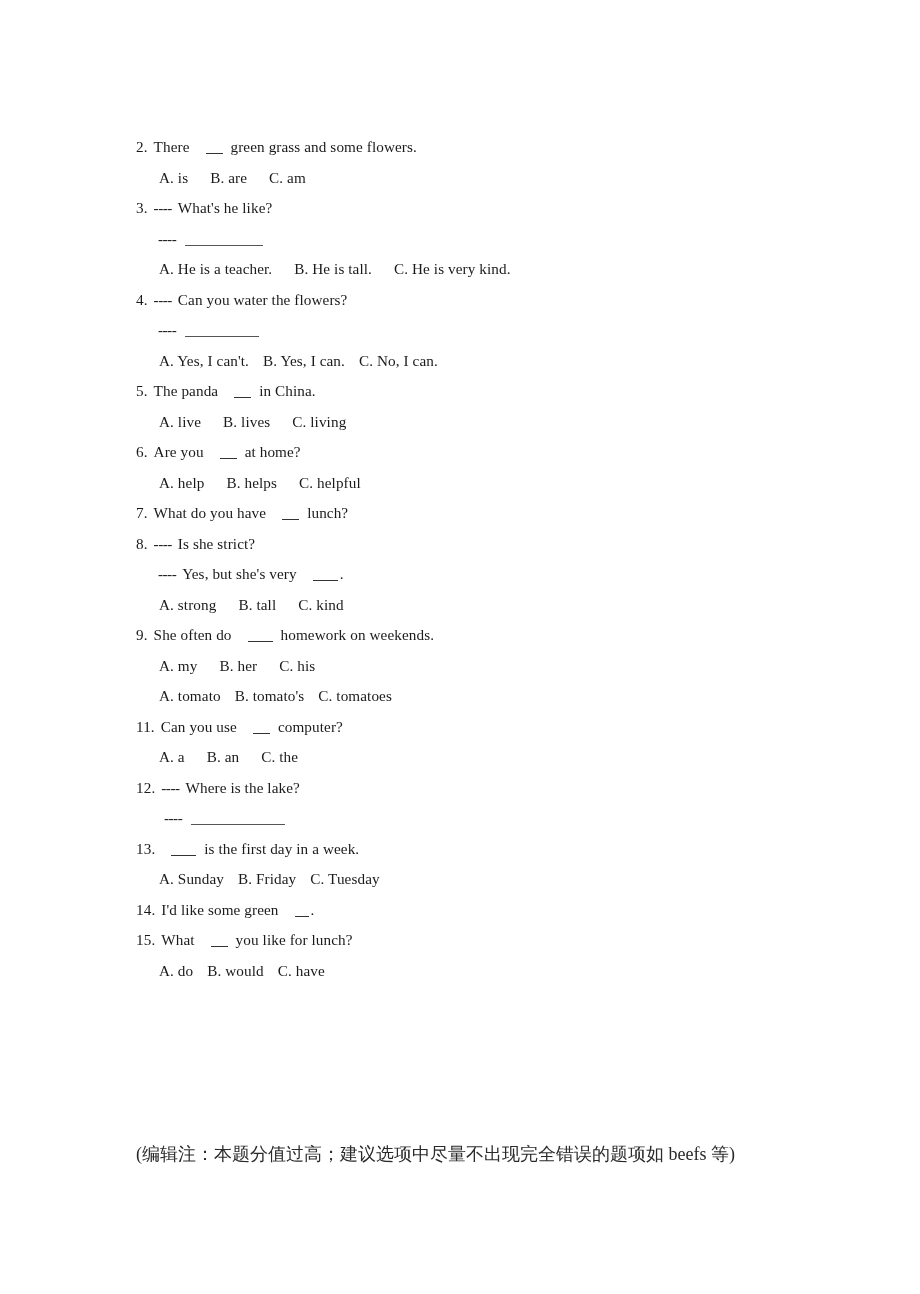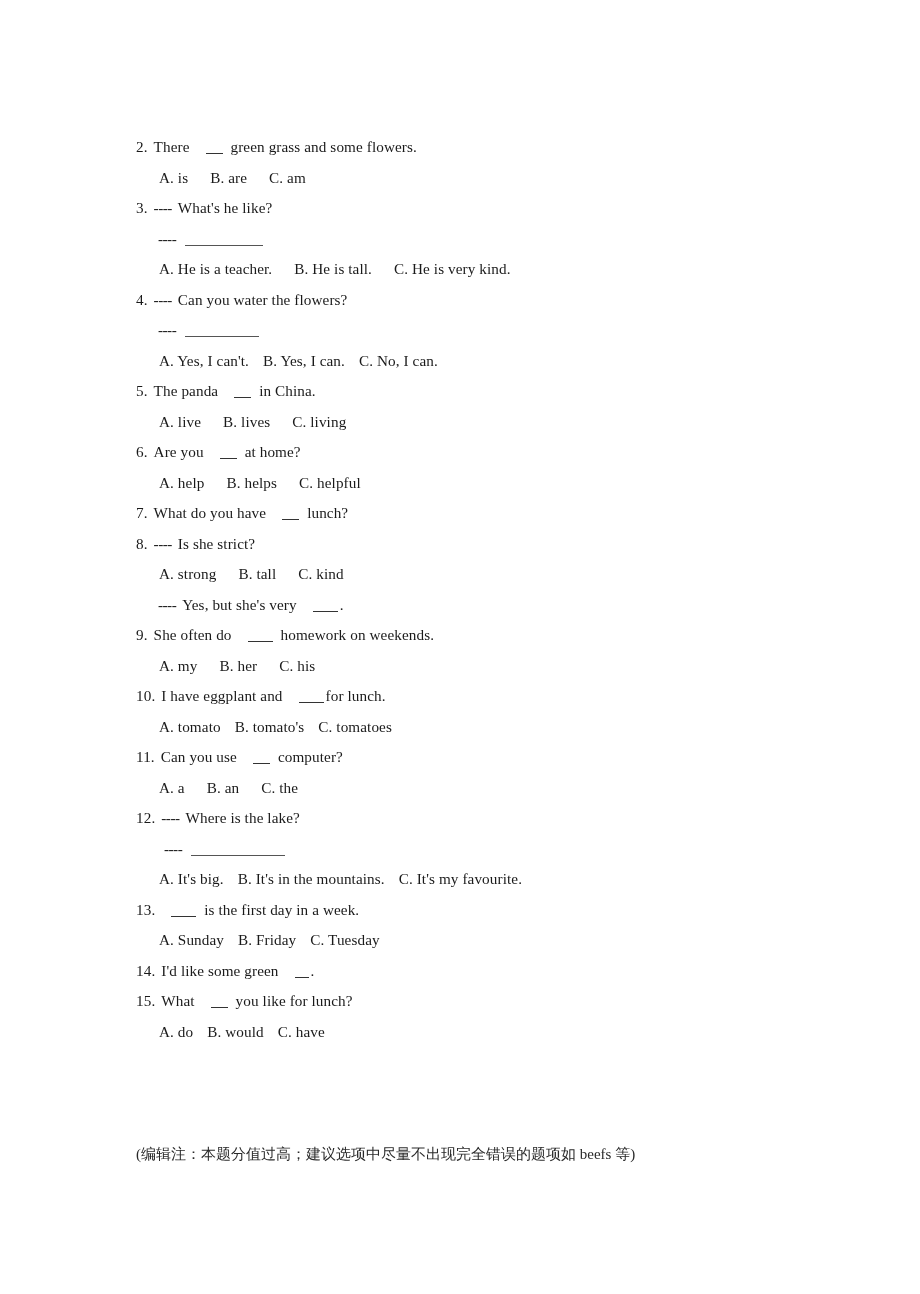--- a/index.html
+++ b/index.html
@@ -77,21 +77,21 @@
   .sp-s { display: inline-block; width: 6px; }
   .sp-m { display: inline-block; width: 14px; }
   .sp-l { display: inline-block; width: 22px; }
 
   .opt { white-space: nowrap; text-align: center; }
 
   #editor-note {
     position: absolute;
     left: 136px;
     top: 1126px;
-    font-size: 15px;
+    font-size: 18px;
     line-height: 24px;
     color: #2a2a2a;
     white-space: nowrap;
     font-family: "Liberation Serif", "DejaVu Serif", serif;
   }
 </style>
 </head>
 <body>
 
 <div id="page">
@@ -138,57 +138,51 @@
       <span class="opt">A. help</span><span class="sp-l"></span><span class="opt">B. helps</span><span class="sp-l"></span><span class="opt">C. helpful</span>
     </div>
 
     <div class="qline stem">
       <span>7.</span><span class="sp-s"></span><span>What do you have</span><span class="sp-m"></span><span class="blank b2"></span><span class="sp-s"></span><span>lunch?</span>
     </div>
 
     <div class="qline stem">
       <span>8.</span><span class="sp-s"></span><span class="dash">----</span><span class="sp-s"></span><span>Is she strict?</span>
     </div>
-    <div class="qline opts">
-      <span class="opt">A. strong</span><span class="sp-l"></span><span class="opt">B. tall</span><span class="sp-l"></span><span class="opt">C. kind</span>
-    </div>
     <div class="qline reply">
       <span class="dash">----</span><span class="sp-s"></span><span>Yes, but she's very</span><span class="sp-m"></span><span class="blank b3"></span><span>.</span>
     </div>
+    <div class="qline opts">
+      <span class="opt">A. strong</span><span class="sp-l"></span><span class="opt">B. tall</span><span class="sp-l"></span><span class="opt">C. kind</span>
+    </div>
 
     <div class="qline stem">
       <span>9.</span><span class="sp-s"></span><span>She often do</span><span class="sp-m"></span><span class="blank b3"></span><span class="sp-s"></span><span>homework on weekends.</span>
     </div>
     <div class="qline opts">
       <span class="opt">A. my</span><span class="sp-l"></span><span class="opt">B. her</span><span class="sp-l"></span><span class="opt">C. his</span>
     </div>
 
-    <div class="qline stem">
-      <span>10.</span><span class="sp-s"></span><span>I have eggplant and</span><span class="sp-m"></span><span class="blank b3"></span><span>for lunch.</span>
-    </div>
     <div class="qline opts">
       <span class="opt">A. tomato</span><span class="sp-m"></span><span class="opt">B. tomato's</span><span class="sp-m"></span><span class="opt">C. tomatoes</span>
     </div>
 
     <div class="qline stem">
       <span>11.</span><span class="sp-s"></span><span>Can you use</span><span class="sp-m"></span><span class="blank b2"></span><span class="sp-s"></span><span>computer?</span>
     </div>
     <div class="qline opts">
       <span class="opt">A. a</span><span class="sp-l"></span><span class="opt">B. an</span><span class="sp-l"></span><span class="opt">C. the</span>
     </div>
 
     <div class="qline stem">
       <span>12.</span><span class="sp-s"></span><span class="dash">----</span><span class="sp-s"></span><span>Where is the lake?</span>
     </div>
     <div class="qline reply" style="padding-left:28px;">
       <span class="dash">----</span><span class="answerline len3"></span>
     </div>
-    <div class="qline opts">
-      <span class="opt">A. It's big.</span><span class="sp-m"></span><span class="opt">B. It's in the mountains.</span><span class="sp-m"></span><span class="opt">C. It's my favourite.</span>
-    </div>
 
     <div class="qline stem">
       <span>13.</span><span class="sp-m"></span><span class="blank b3"></span><span class="sp-s"></span><span>is the first day in a week.</span>
     </div>
     <div class="qline opts">
       <span class="opt">A. Sunday</span><span class="sp-m"></span><span class="opt">B. Friday</span><span class="sp-m"></span><span class="opt">C. Tuesday</span>
     </div>
 
     <div class="qline stem">
       <span>14.</span><span class="sp-s"></span><span>I'd like some green</span><span class="sp-m"></span><span class="blank bnarrow"></span><span>.</span>

